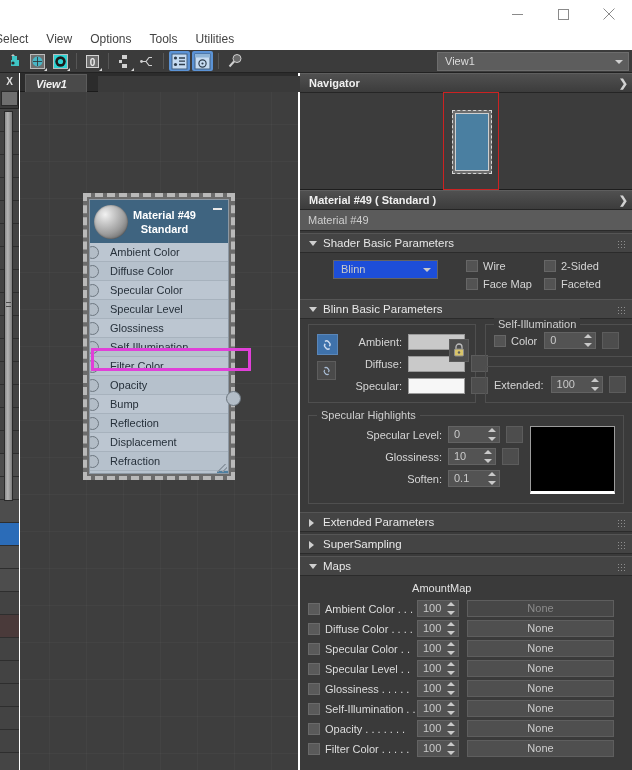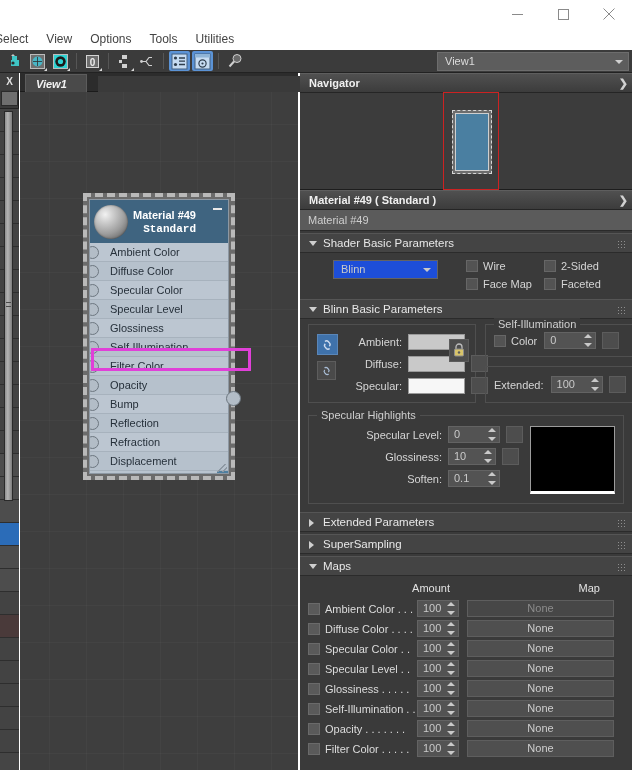--- a/index.html
+++ b/index.html
@@ -146,21 +146,21 @@
     display: flex; align-items: center; padding: 2px 4px;
   }
   .node-preview {
     width: 34px; height: 34px; margin-right: 5px;
     border-radius: 50%;
     background: radial-gradient(circle at 33% 28%, #f2f2f2 0%, #d0d0d0 22%, #9d9d9d 58%, #6a6a6a 85%, #555 100%);
     box-shadow: inset 0 0 2px rgba(0,0,0,0.5);
     flex: 0 0 auto;
   }
   .node-title-txt { color: #ffffff; font-size: 11px; font-weight: bold; line-height: 14px; }
-  .node-title-sub { text-align: right; font-family: Liberation Mono, monospace; }
+  .node-title-sub { text-align: center; }
   .node-minimize {
     position: absolute; right: 6px; top: 8px; width: 9px; height: 2px; background: #e9e9e9;
   }
   .slot {
     position: relative; height: 19px;
     border-bottom: 1px solid #a7b2bd;
     background: #bcc6d1;
     color: #26303a; font-size: 11px; line-height: 19px;
     padding-left: 20px;
   }
@@ -312,21 +312,21 @@
   .preview-black {
     width: 85px; height: 68px; background: #000000; border: 1px solid #9c9c9c;
     border-bottom: 3px solid #ffffff;
   }
 
   
   .maps-hdrrow {
     display: flex; color: #e2e2e2; font-size: 11px; padding: 4px 0 5px 0;
   }
   .maps-hdr-amt { width: 142px; text-align: right; }
-  .maps-hdr-map { width: 150px; text-align: right; position: relative; }
+  .maps-hdr-map { width: 150px; text-align: left; position: relative; }
   .maprow {
     display: flex; align-items: center; height: 19px; margin-bottom: 1px;
   }
   .mapchk {
     width: 12px; height: 12px; background: #5a5a5a; border: 1px solid #6a6a6a;
     margin-right: 5px; flex: 0 0 auto;
   }
   .maplabel { color: #dcdcdc; font-size: 11px; width: 92px; white-space: nowrap; }
   .mapamt { width: 42px; }
   .mapnone {
@@ -544,25 +544,25 @@
         <div class="slot">
           <span class="sockl"></span>
           <span>Bump</span>
         </div>
         <div class="slot">
           <span class="sockl"></span>
           <span>Reflection</span>
         </div>
         <div class="slot">
           <span class="sockl"></span>
+          <span>Displacement</span>
+        </div>
+        <div class="slot">
+          <span class="sockl"></span>
           <span>Refraction</span>
-        </div>
-        <div class="slot">
-          <span class="sockl"></span>
-          <span>Displacement</span>
         </div>
       </div>
       <div class="sockr"></div>
       <div class="node-resize"></div>
       <div class="hl-node"></div>
     </div>
   </div>
 
   <div class="rightpanel">
 

